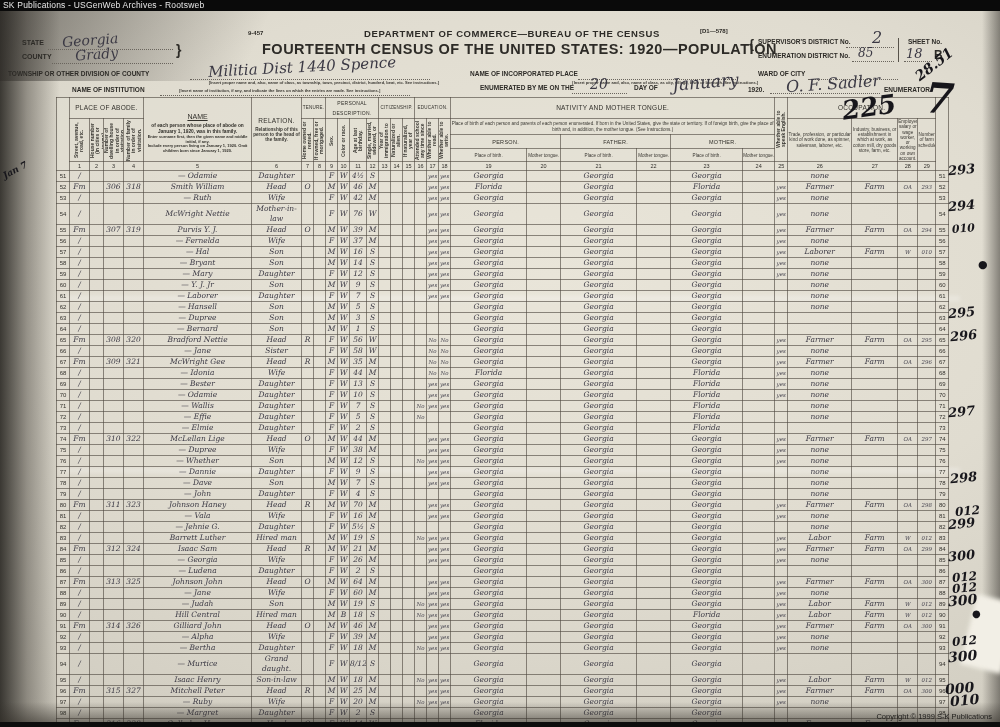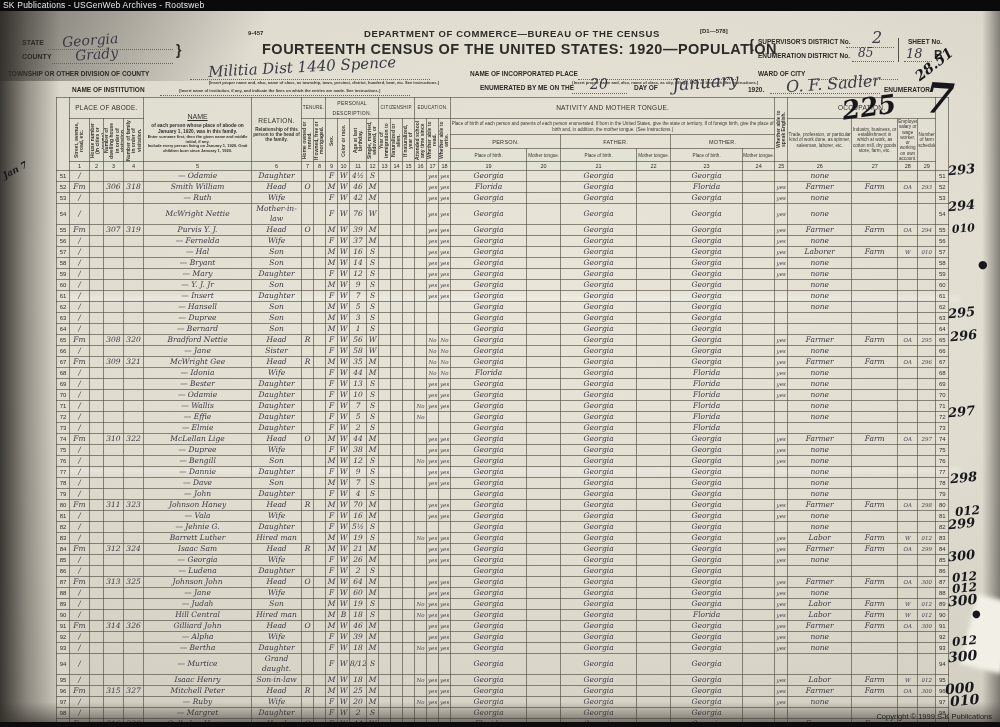--- a/index.html
+++ b/index.html
@@ -610,21 +610,21 @@
           <td class="hw sm"></td>
           <td class="hw sm"></td>
           <td class="rn">60</td>
         </tr>
         <tr>
           <td class="ln">61</td>
           <td class="hw tick">/</td>
           <td></td>
           <td class="hw"></td>
           <td class="hw"></td>
-          <td class="hw name">— Insert</td>
+          <td class="hw name">— Laborer</td>
           <td class="hw">Daughter</td>
           <td class="hw"></td>
           <td></td>
           <td class="hw">F</td>
           <td class="hw">W</td>
           <td class="hw">7</td>
           <td class="hw">S</td>
           <td></td>
           <td></td>
           <td></td>
@@ -1105,21 +1105,21 @@
           <td class="hw sm"></td>
           <td class="hw sm"></td>
           <td class="rn">75</td>
         </tr>
         <tr>
           <td class="ln">76</td>
           <td class="hw tick">/</td>
           <td></td>
           <td class="hw"></td>
           <td class="hw"></td>
-          <td class="hw name">— Bengill</td>
+          <td class="hw name">— Whether</td>
           <td class="hw">Son</td>
           <td class="hw"></td>
           <td></td>
           <td class="hw">M</td>
           <td class="hw">W</td>
           <td class="hw">12</td>
           <td class="hw">S</td>
           <td></td>
           <td></td>
           <td></td>

